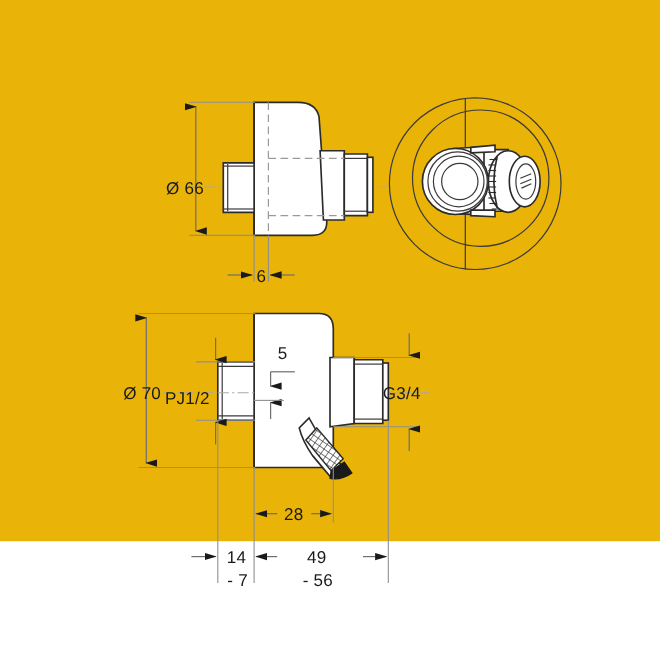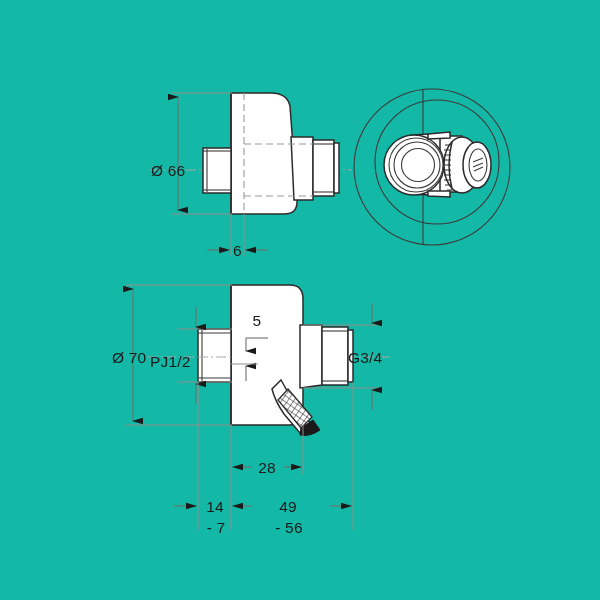--- a/index.html
+++ b/index.html
@@ -10,22 +10,22 @@
   }
   body {
     width: 600px;
     height: 600px;
     font-family: "Liberation Sans", sans-serif;
     overflow: hidden;
   }
   #drawing-root {
     position: relative;
     width: 600px;
-    height: 600px;
-    background: #14b8a6;
+    height: 492px;
+    background: #eab308;
   }
   svg#technical-drawing {
     display: block;
     width: 600px;
     height: 600px;
   }
   .dim-text {
     font-family: "Liberation Sans", sans-serif;
     font-size: 15.5px;
     fill: #1a1a1a;

